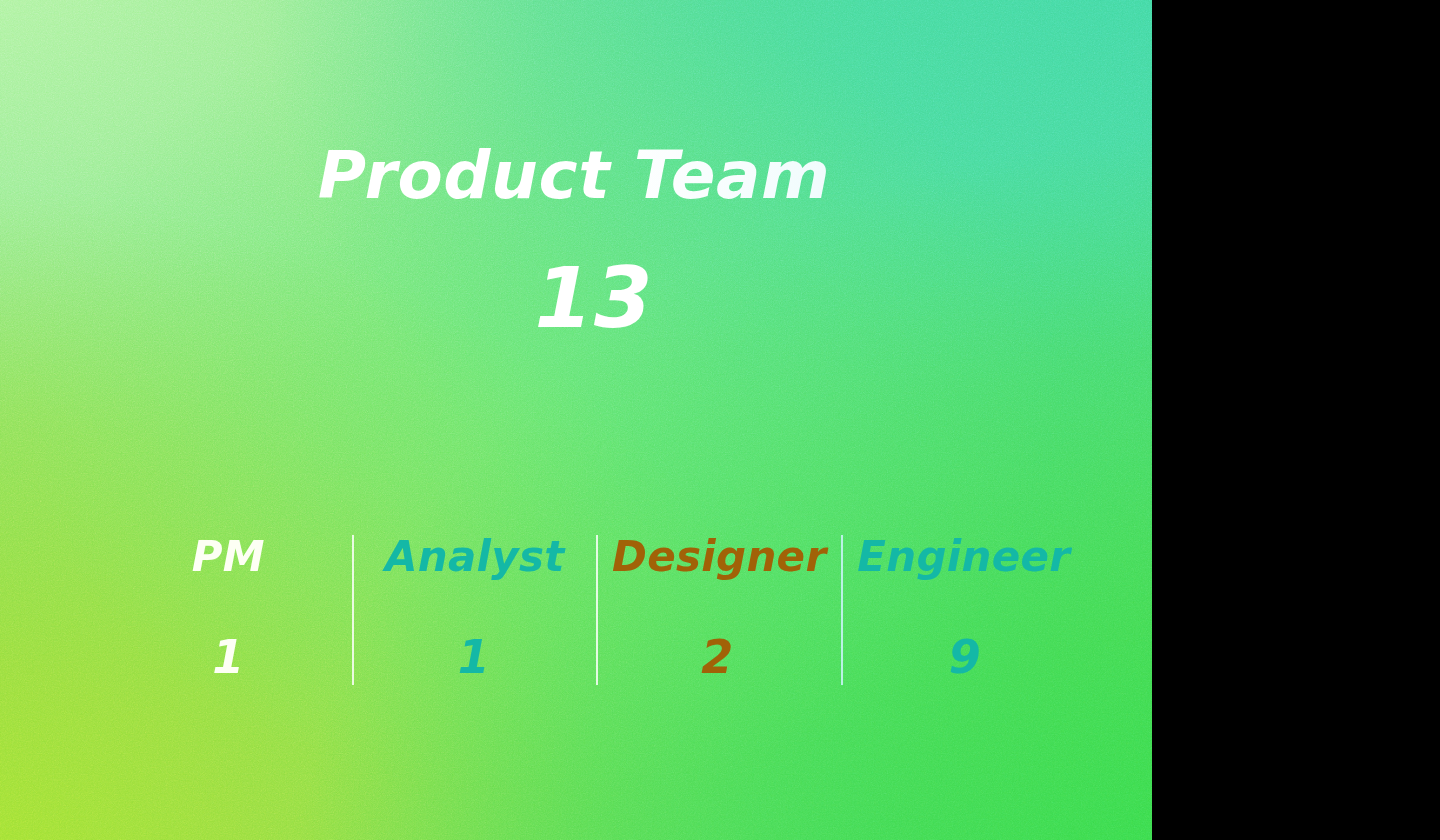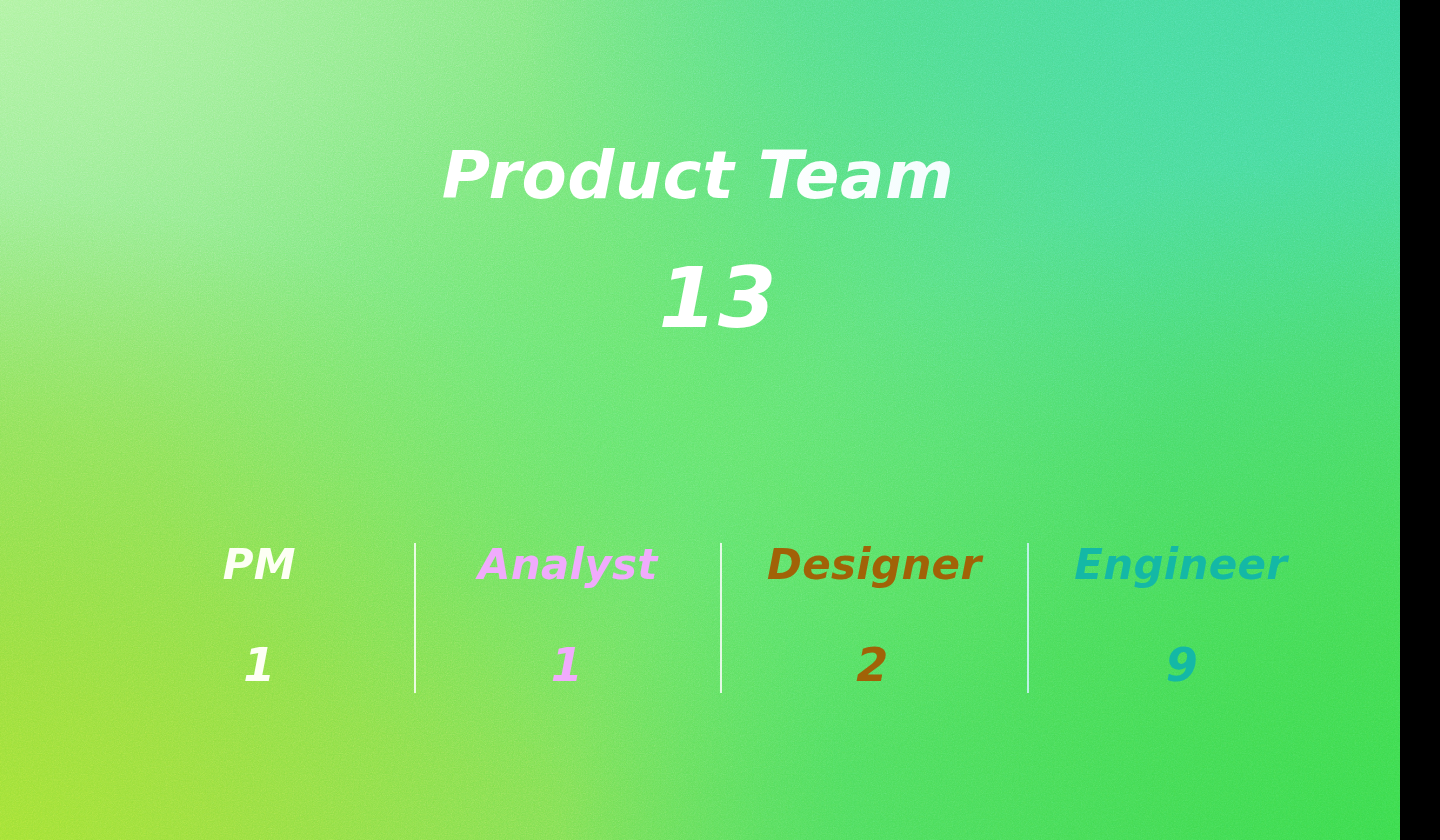--- a/index.html
+++ b/index.html
@@ -3,21 +3,21 @@
 <meta charset="utf-8">
 <title>Product Team</title>
 <style>
   html, body {
     margin: 0;
     padding: 0;
     background: #000;
   }
   #stage {
     position: relative;
-    width: 1400px;
+    width: 1152px;
     height: 840px;
     overflow: hidden;
     font-family: "DejaVu Sans", "Liberation Sans", sans-serif;
     isolation: isolate;
     text-decoration: underline;
   }
 
   
   .bg-base {
     position: absolute;
@@ -123,21 +123,21 @@
   }
 
   
   .stats {
     position: absolute;
     left: 108px;
     right: 66px;
     top: 528px;
     height: 160px;
     display: flex;
-    align-items: flex-end;
+    align-items: flex-start;
   }
   .stat {
     position: relative;
     flex: 1 1 0;
     display: flex;
     flex-direction: column;
     align-items: center;
     justify-content: flex-start;
   }
   .stat + .stat::before {
@@ -163,21 +163,21 @@
     font-size: 46px;
     font-weight: 700;
     font-style: italic;
     line-height: 1.0;
     margin-top: 56px;
     color: #ffffff;
   }
 
   
   .stat.c0 .stat-label, .stat.c0 .stat-value { color: #fdfff4; }
-  .stat.c1 .stat-label, .stat.c1 .stat-value { color: #f0abfc; }
+  .stat.c1 .stat-label, .stat.c1 .stat-value { color: #14b8a6; }
   .stat.c2 .stat-label, .stat.c2 .stat-value { color: #a16207; }
   .stat.c3 .stat-label, .stat.c3 .stat-value { color: #14b8a6; }
   .stat.c3::before { background: rgba(205,245,252,0.85); }
 
   
   .stat.c0 .stat-label { transform: translateX(-2px); }
   .stat.c0 .stat-value { transform: translateX(-2px); }
   .stat.c1 .stat-value { transform: translateX(-1px); }
   .stat.c2 .stat-value { transform: translateX(-2px); }
   .stat.c3 .stat-value { transform: translateX(1px); }

